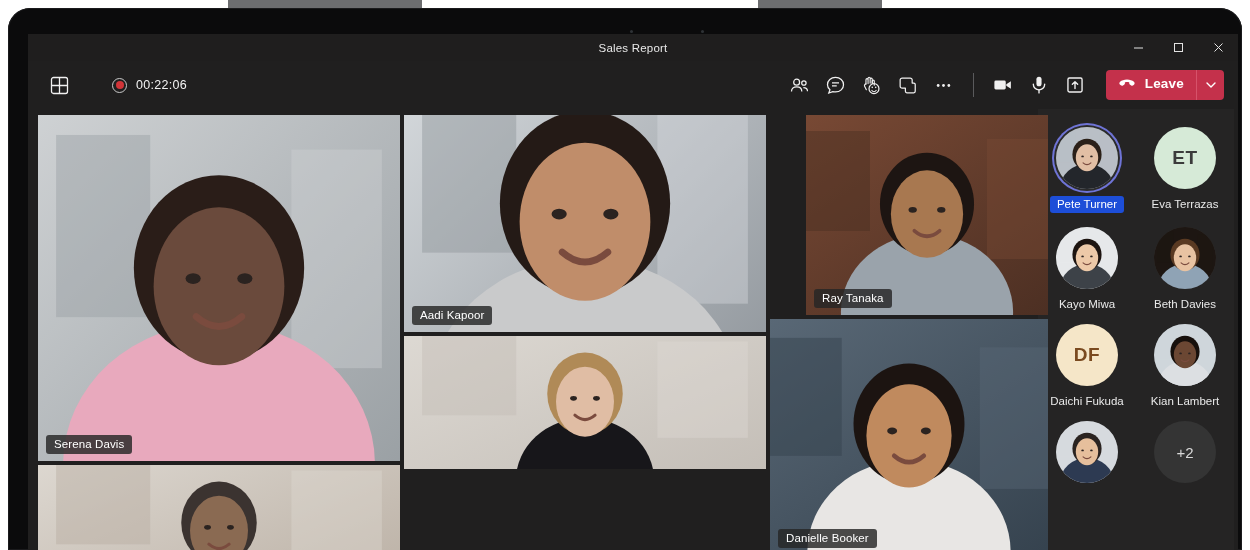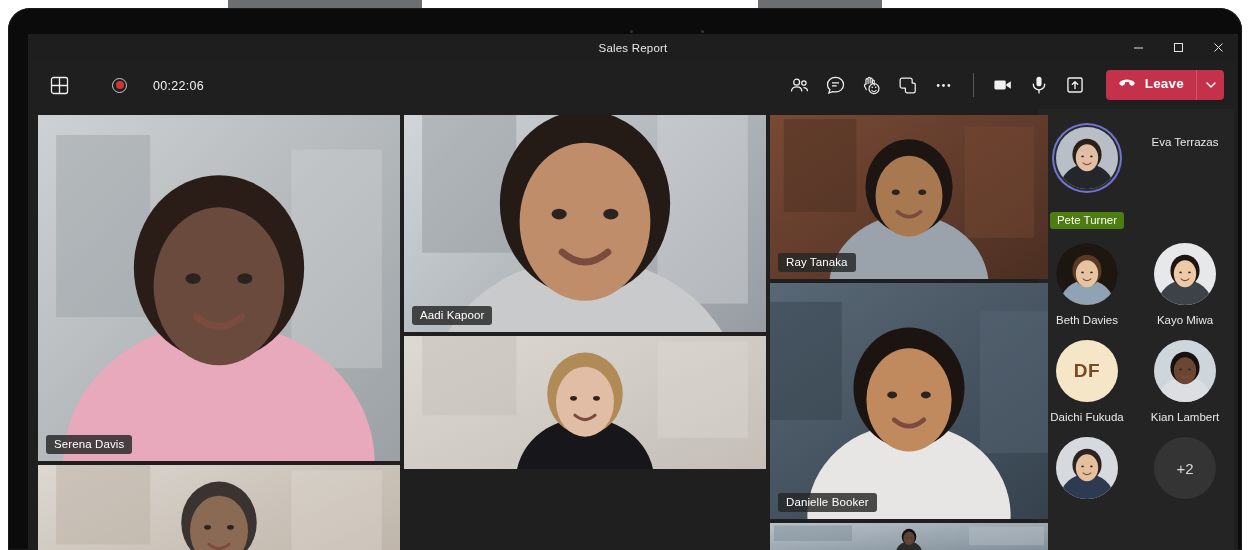--- a/index.html
+++ b/index.html
@@ -39,21 +39,21 @@
   
   #toolbar { position:relative; height:48px; background:#201f1f;
     display:flex; align-items:center; padding:0 10px 0 16px; }
   .tb-left { display:flex; align-items:center; gap:14px; }
   .tb-right { margin-left:auto; display:flex; align-items:center; gap:6px; padding-right:4px; }
 
   .ic { display:flex; align-items:center; justify-content:center;
     width:30px; height:30px; color:#f0f0f0; }
   .ic svg { display:block; }
 
-  .rec { display:flex; align-items:flex-end; gap:26px;padding-left:24px; }
+  .rec { display:flex; align-items:center; gap:9px;padding-left:24px; }
   .rec-dot { width:15px; height:15px; border-radius:50%; border:1.6px solid #c9c9c9;
     display:flex; align-items:center; justify-content:center; }
   .rec-dot i { width:8px; height:8px; border-radius:50%; background:#d13438; display:block; }
   .rec-time { font-size:12.5px; color:#f2f2f2; letter-spacing:.3px; }
 
   .divider { width:1px; height:24px; background:#5a5a5c; margin:0 8px; }
 
   #leave { display:flex; align-items:center; background:#c4314b;
     border-radius:4px; height:30px; margin-left:10px; overflow:hidden; }
   #leave .body { display:flex; align-items:center; gap:8px; padding:0 12px 4px 11px; height:100%; }
@@ -81,22 +81,22 @@
     padding:18px 0 0 0; }
   .r-row { display:flex; justify-content:space-around; margin-bottom:14px; }
   .r-cell { width:92px; display:flex; flex-direction:column; align-items:center; }
   .r-av { width:62px; height:62px; border-radius:50%; overflow:hidden; position:relative;
     background:#3b3b3b; }
   .r-av.ring { box-shadow:0 0 0 2px #2b2b2b, 0 0 0 4px #6f74d6; }
   .r-init { width:62px; height:62px; border-radius:50%; display:flex;
     align-items:center; justify-content:center; font-size:19px; font-weight:600;
     letter-spacing:.5px; }
   .r-name { margin-top:9px; font-size:11.5px; color:#e9e9e9; white-space:nowrap; }
-  .r-name.active { background:#4d7c0f; color:#fff; padding:2px 7px 3px;
-    border-radius:3px; margin-top:23px; }
+  .r-name.active { background:#1d4ed8; color:#fff; padding:2px 7px 3px;
+    border-radius:3px; margin-top:7px; }
   .r-more { width:62px; height:62px; border-radius:50%; background:#343434;
     display:flex; align-items:center; justify-content:center;
     font-size:15px; color:#d8d8d8; }
 </style>
 </head>
 <body>
 
 <div id="laptop">
 
   <div class="lid-tab left"></div>
@@ -304,21 +304,21 @@
     <ellipse cx="150" cy="130.9385" rx="57.256499999999996" ry="51.670500000000004" fill="#17161a"></ellipse>
     <ellipse cx="150" cy="59.1584" rx="31.2816" ry="34.0746" fill="#b08a57"></ellipse>
     <ellipse cx="150" cy="65.8616" rx="24.0198" ry="29.0472" fill="#e0bda4"></ellipse>
     <ellipse cx="140.5038" cy="63.068599999999996" rx="2.793" ry="1.9551" fill="#2b2320"></ellipse>
     <ellipse cx="159.4962" cy="63.068599999999996" rx="2.793" ry="1.9551" fill="#2b2320"></ellipse>
     <path d="M141.621 77.03359999999999 Q150 84.2954 158.379 77.03359999999999" fill="none" stroke="#7a4b3e" stroke-width="2.5137" stroke-linecap="round"></path>
   </svg></div>
               </div>
             </div>
             <div class="col">
-              <div class="tile" style="height: 164px;">
+              <div class="tile" style="height: 200px; margin-left: 36px;">
                 <div class="ph"><svg viewBox="0 0 300 200" preserveAspectRatio="xMidYMid slice" width="100%" height="100%">
     <defs>
       <linearGradient id="g5" x1="0" y1="0" x2="1" y2="1">
         <stop offset="0" stop-color="#7a4a35"></stop>
                         <stop offset="1" stop-color="#4a2e22"></stop>
       </linearGradient>
     </defs>
     <rect width="300" height="200" fill="url(#g5)"></rect>
     <rect x="15" y="16" width="78" height="100" fill="#4a2e22" opacity=".45"></rect>
     <rect x="210" y="24" width="75" height="120" fill="#7a4a35" opacity=".4"></rect>
@@ -388,64 +388,65 @@
     <ellipse cx="31" cy="61.039" rx="26.690999999999995" ry="24.087" fill="#23262b"></ellipse>
     <ellipse cx="31" cy="27.577599999999997" rx="14.582400000000002" ry="15.8844" fill="#2b2018"></ellipse>
     <ellipse cx="31" cy="30.702399999999997" rx="11.197199999999999" ry="13.5408" fill="#e2bfa4"></ellipse>
     <ellipse cx="26.5732" cy="29.400399999999998" rx="1.302" ry="0.9114000000000001" fill="#2b2320"></ellipse>
     <ellipse cx="35.4268" cy="29.400399999999998" rx="1.302" ry="0.9114000000000001" fill="#2b2320"></ellipse>
     <path d="M27.094 35.910399999999996 Q31 39.29559999999999 34.906 35.910399999999996" fill="none" stroke="#7a4b3e" stroke-width="1.1718" stroke-linecap="round"></path>
   </svg></div>
                 <div class="r-name active">Pete Turner</div>
               </div>
               <div class="r-cell">
+                <div class="r-init" style="background: rgb(214, 234, 215); color: rgb(59, 59, 59);">ET</div>
                 <div class="r-name">Eva Terrazas</div>
               </div>
             </div>
             <div class="r-row">
+              <div class="r-cell">
+                <div class="r-av"><svg viewBox="0 0 62 62" preserveAspectRatio="xMidYMid slice" width="100%" height="100%">
+    <defs>
+      <linearGradient id="g9" x1="0" y1="0" x2="1" y2="1">
+        <stop offset="0" stop-color="#e6e8ea"></stop>
+                        <stop offset="1" stop-color="#e6e8ea"></stop>
+      </linearGradient>
+    </defs>
+    <rect width="62" height="62" fill="url(#g9)"></rect>
+    <rect x="3.1" y="4.96" width="16.12" height="31" fill="#e6e8ea" opacity=".45"></rect>
+    <rect x="43.4" y="7.4399999999999995" width="15.5" height="37.199999999999996" fill="#e6e8ea" opacity=".4"></rect>
+    <ellipse cx="31" cy="61.039" rx="26.690999999999995" ry="24.087" fill="#3d4248"></ellipse>
+    <ellipse cx="31" cy="27.577599999999997" rx="14.582400000000002" ry="15.8844" fill="#1d1410"></ellipse>
+    <ellipse cx="31" cy="30.702399999999997" rx="11.197199999999999" ry="13.5408" fill="#edc9a8"></ellipse>
+    <ellipse cx="26.5732" cy="29.400399999999998" rx="1.302" ry="0.9114000000000001" fill="#2b2320"></ellipse>
+    <ellipse cx="35.4268" cy="29.400399999999998" rx="1.302" ry="0.9114000000000001" fill="#2b2320"></ellipse>
+    <path d="M27.094 35.910399999999996 Q31 39.29559999999999 34.906 35.910399999999996" fill="none" stroke="#7a4b3e" stroke-width="1.1718" stroke-linecap="round"></path>
+  </svg></div>
+                <div class="r-name">Kayo Miwa</div>
+              </div>
               <div class="r-cell">
                 <div class="r-av"><svg viewBox="0 0 62 62" preserveAspectRatio="xMidYMid slice" width="100%" height="100%">
     <defs>
       <linearGradient id="g10" x1="0" y1="0" x2="1" y2="1">
         <stop offset="0" stop-color="#1d1612"></stop>
                         <stop offset="1" stop-color="#1d1612"></stop>
       </linearGradient>
     </defs>
     <rect width="62" height="62" fill="url(#g10)"></rect>
     <rect x="3.1" y="4.96" width="16.12" height="31" fill="#1d1612" opacity=".45"></rect>
     <rect x="43.4" y="7.4399999999999995" width="15.5" height="37.199999999999996" fill="#1d1612" opacity=".4"></rect>
     <ellipse cx="31" cy="61.039" rx="26.690999999999995" ry="24.087" fill="#8fa3b5"></ellipse>
     <ellipse cx="31" cy="27.577599999999997" rx="14.582400000000002" ry="15.8844" fill="#5a3a22"></ellipse>
     <ellipse cx="31" cy="30.702399999999997" rx="11.197199999999999" ry="13.5408" fill="#e8c3a2"></ellipse>
     <ellipse cx="26.5732" cy="29.400399999999998" rx="1.302" ry="0.9114000000000001" fill="#2b2320"></ellipse>
     <ellipse cx="35.4268" cy="29.400399999999998" rx="1.302" ry="0.9114000000000001" fill="#2b2320"></ellipse>
     <path d="M27.094 35.910399999999996 Q31 39.29559999999999 34.906 35.910399999999996" fill="none" stroke="#7a4b3e" stroke-width="1.1718" stroke-linecap="round"></path>
   </svg></div>
                 <div class="r-name">Beth Davies</div>
               </div>
-              <div class="r-cell">
-                <div class="r-av"><svg viewBox="0 0 62 62" preserveAspectRatio="xMidYMid slice" width="100%" height="100%">
-    <defs>
-      <linearGradient id="g9" x1="0" y1="0" x2="1" y2="1">
-        <stop offset="0" stop-color="#e6e8ea"></stop>
-                        <stop offset="1" stop-color="#e6e8ea"></stop>
-      </linearGradient>
-    </defs>
-    <rect width="62" height="62" fill="url(#g9)"></rect>
-    <rect x="3.1" y="4.96" width="16.12" height="31" fill="#e6e8ea" opacity=".45"></rect>
-    <rect x="43.4" y="7.4399999999999995" width="15.5" height="37.199999999999996" fill="#e6e8ea" opacity=".4"></rect>
-    <ellipse cx="31" cy="61.039" rx="26.690999999999995" ry="24.087" fill="#3d4248"></ellipse>
-    <ellipse cx="31" cy="27.577599999999997" rx="14.582400000000002" ry="15.8844" fill="#1d1410"></ellipse>
-    <ellipse cx="31" cy="30.702399999999997" rx="11.197199999999999" ry="13.5408" fill="#edc9a8"></ellipse>
-    <ellipse cx="26.5732" cy="29.400399999999998" rx="1.302" ry="0.9114000000000001" fill="#2b2320"></ellipse>
-    <ellipse cx="35.4268" cy="29.400399999999998" rx="1.302" ry="0.9114000000000001" fill="#2b2320"></ellipse>
-    <path d="M27.094 35.910399999999996 Q31 39.29559999999999 34.906 35.910399999999996" fill="none" stroke="#7a4b3e" stroke-width="1.1718" stroke-linecap="round"></path>
-  </svg></div>
-                <div class="r-name">Kayo Miwa</div>
-              </div>
             </div>
             <div class="r-row">
               <div class="r-cell">
                 <div class="r-init" style="background: rgb(245, 230, 200); color: rgb(122, 74, 32);">DF</div>
                 <div class="r-name">Daichi Fukuda</div>
               </div>
               <div class="r-cell">
                 <div class="r-av"><svg viewBox="0 0 62 62" preserveAspectRatio="xMidYMid slice" width="100%" height="100%">
     <defs>
       <linearGradient id="g11" x1="0" y1="0" x2="1" y2="1">

